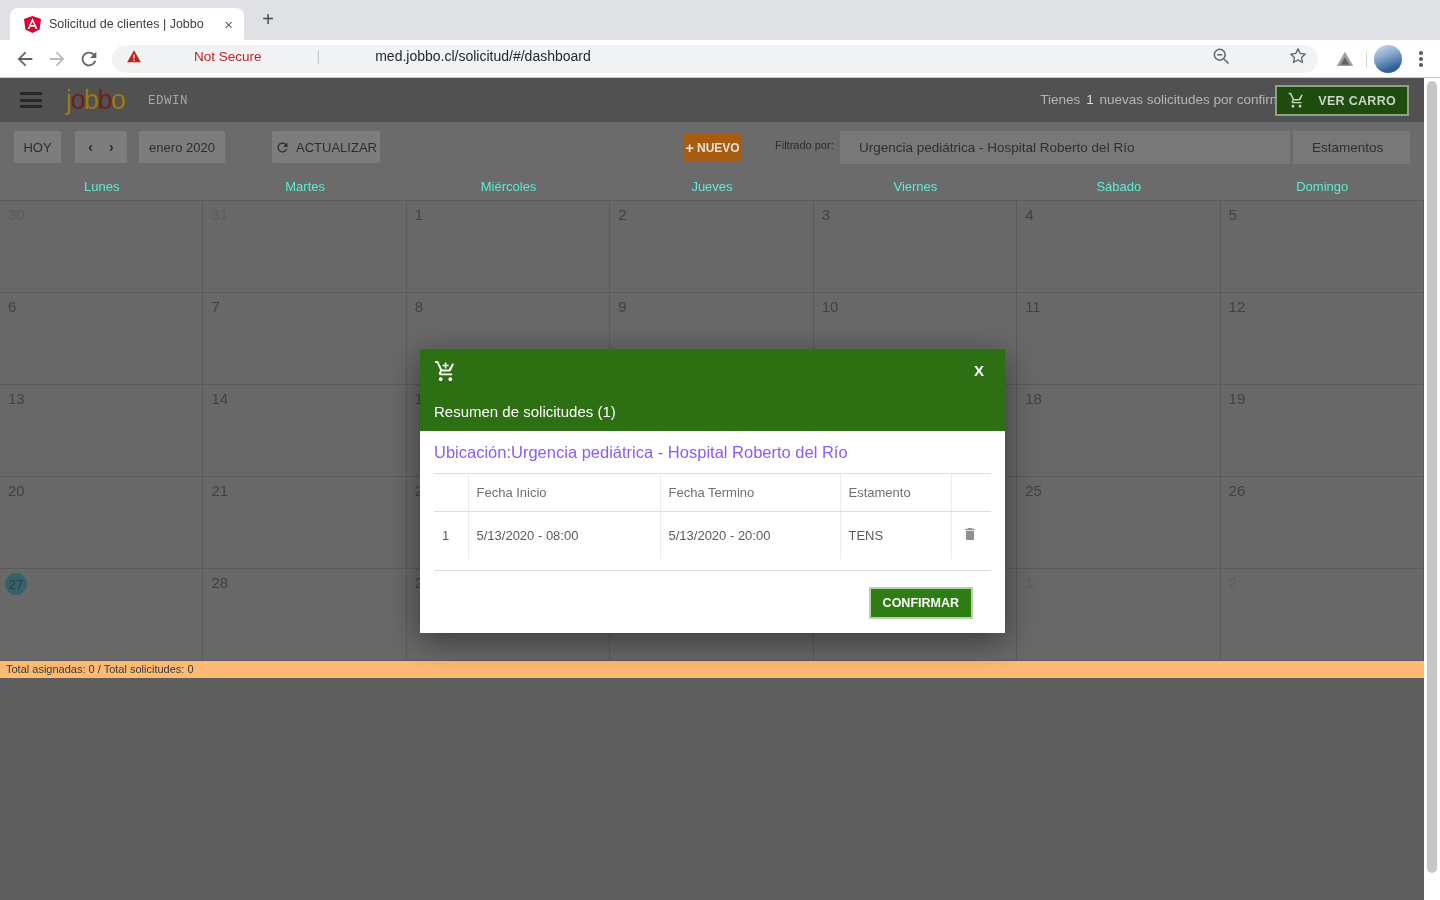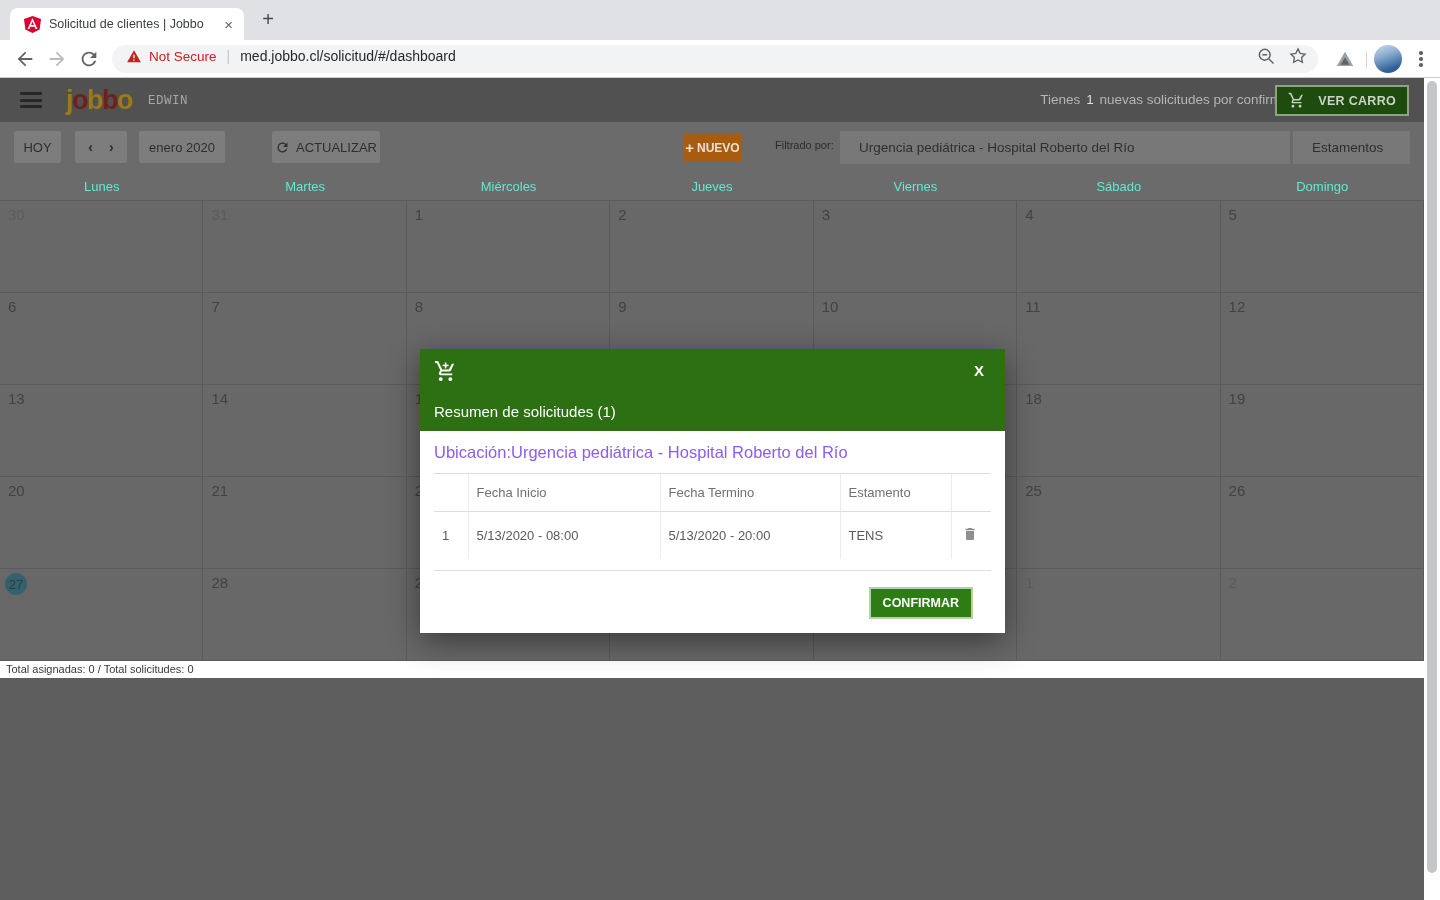--- a/index.html
+++ b/index.html
@@ -13,41 +13,41 @@
   .tab-favicon { width:17px; height:17px; margin:0 8px 0 6px; flex:none; }
   .tab-title { font-size:12.5px; color:#3c4043; white-space:nowrap; overflow:hidden; flex:1; }
   .tab-close { color:#5f6368; font-size:15px; margin-left:6px; padding:0 3px; cursor:pointer; }
   .newtab { position:absolute; left:256px; top:8px; font-size:20px; color:#474a4d; width:24px; height:24px;
             text-align:center; line-height:23px; }
 
   .navbar { position:absolute; top:40px; left:0; right:0; height:38px; background:#ffffff;
             border-bottom:1px solid #c9cbce; }
   .nav-icon { position:absolute; top:8px; width:22px; height:22px; }
   .omnibox { position:absolute; left:112px; top:5px; width:1206px; height:28px; background:#f1f3f4;
-             border-radius:14px; display:flex; align-items:center; padding:0 10px 6px 14px; }
+             border-radius:14px; display:flex; align-items:center; padding:0 10px 6px 14px;gap:45px; }
   .warn-tri { width:16px; height:15px; margin-right:7px; flex:none; }
   .notsecure { color:#c5221f; font-size:13.5px; margin-right:10px; white-space:nowrap; }
   .url-sep { color:#c6c8cb; font-size:14px; margin-right:10px; }
   .url { color:#26282b; font-size:14px; white-space:nowrap; flex:1; overflow:hidden; }
   .box-icon { width:20px; height:20px; margin-left:12px; flex:none; }
   .ext-sep { position:absolute; left:1366px; top:12px; width:1px; height:16px; background:#d4d6d9; }
   .avatar { position:absolute; left:1374px; top:5px; width:28px; height:28px; border-radius:50%;
             background:linear-gradient(160deg,#cdd9e8 0%,#8fb0d3 35%,#2f5f97 80%); }
   .kebab { position:absolute; left:1414px; top:9px; width:14px; height:20px; display:flex; flex-direction:column;
            align-items:center; justify-content:center; gap:2.5px; }
   .kebab i { width:3.5px; height:3.5px; border-radius:50%; background:#5f6368; }
 
   
   .page { position:absolute; top:78px; left:0; width:1424px; bottom:0; background:#5e5e5e; }
 
   .appheader { height:44px; background:#515151; position:relative; }
   .hamburger { position:absolute; left:20px; top:14px; width:22px; height:16px; display:flex;
                flex-direction:column; justify-content:space-between; cursor:pointer; }
   .hamburger i { display:block; height:3px; background:#272727; border-radius:1px; }
-  .logo { position:absolute; left:66px; top:7px; font-size:27px; font-weight:700; letter-spacing:-1.5px; }
+  .logo { position:absolute; left:66px; top:7px; font-size:27px; font-weight:400; letter-spacing:-1.5px; }
   .logo .gold { color:#9c7a16; }
   .logo .maroon { color:#6f201a; }
   .user-name { position:absolute; left:148px; top:16px; font-size:12.5px; color:#a6a6a6; letter-spacing:.5px;font-family:Liberation Mono, monospace; }
   .notice { position:absolute; right:131px; top:0; height:44px; line-height:44px; font-size:13.5px; color:#b5b5b5; }
   .notice .count { color:#dedede; padding:0 2px; }
   .vercarro { position:absolute; right:15px; top:7px; height:31px; background:#1d4c0e;
               border:2px solid #8fa184; color:#ccd4c5; font-size:12.5px; font-weight:bold;
               display:flex; align-items:center; gap:13px; padding:0 11px; letter-spacing:.3px; cursor:pointer; }
   .vercarro svg { width:17px; height:17px; }
 
@@ -73,21 +73,21 @@
   .cal-dayname { flex:1; text-align:center; font-size:13px; color:#5eead4; line-height:30px; }
   .calgrid { display:grid; grid-template-columns:repeat(7,1fr); grid-auto-rows:92px;
              border-top:1px solid #5b5b5b; }
   .cal-cell { background:#686868; border-right:1px solid #5b5b5b; border-bottom:1px solid #5b5b5b;
               position:relative; }
   .cal-date { display:inline-block; margin:5px 0 0 8px; font-size:15px; color:#424242; }
   .cal-date.muted { color:#5c5c5c; }
   .today-badge { display:flex; align-items:center; justify-content:center; width:22px; height:22px;
                  margin:4px 0 0 5px; border-radius:50%; background:#35616d; color:#2e3c42;
                  font-size:13px; }
-  .totals-row { height:17px; background:#ffffff; font-size:11px; color:#393939; padding:2px 0 0 6px; }
+  .totals-row { height:17px; background:#fdba74; font-size:11px; color:#393939; padding:2px 0 0 6px; }
 
   
   .scrollbar { position:absolute; top:78px; right:0; width:16px; bottom:0; background:#ffffff; }
   .scroll-thumb { position:absolute; top:3px; left:3px; width:10px; height:792px; border-radius:5px;
                   background:#c4c6c8; }
 
   
   .modal { position:absolute; left:420px; top:349px; width:585px; background:#ffffff; z-index:10;
            box-shadow:0 8px 30px rgba(0,0,0,.45); }
   .modal-header { height:82px; background:#2d7013; position:relative; }

